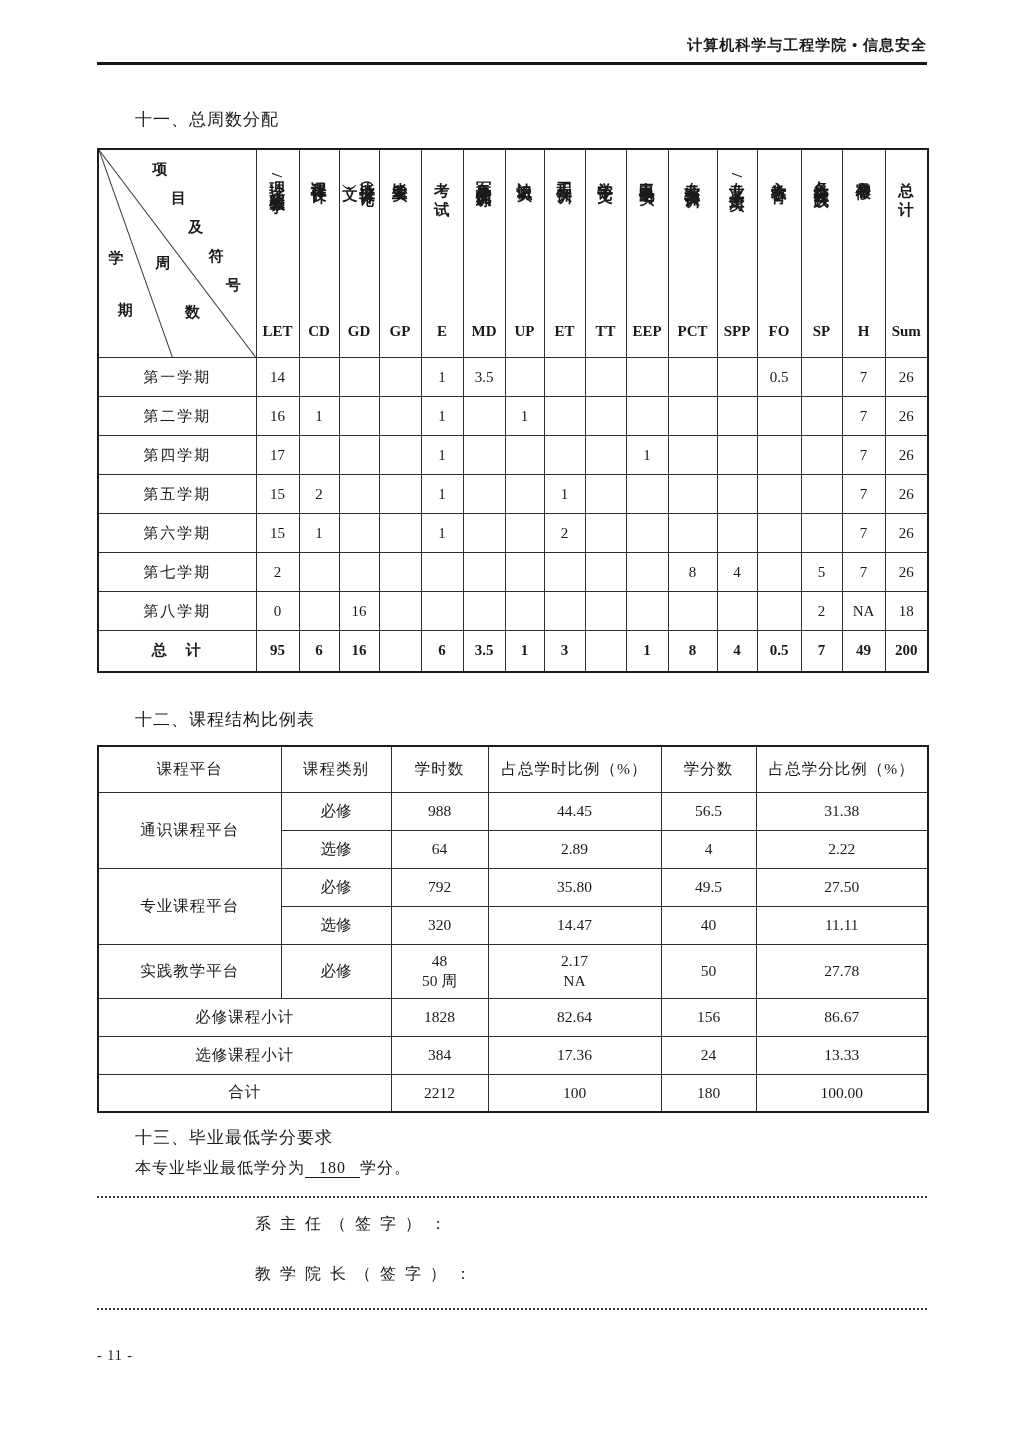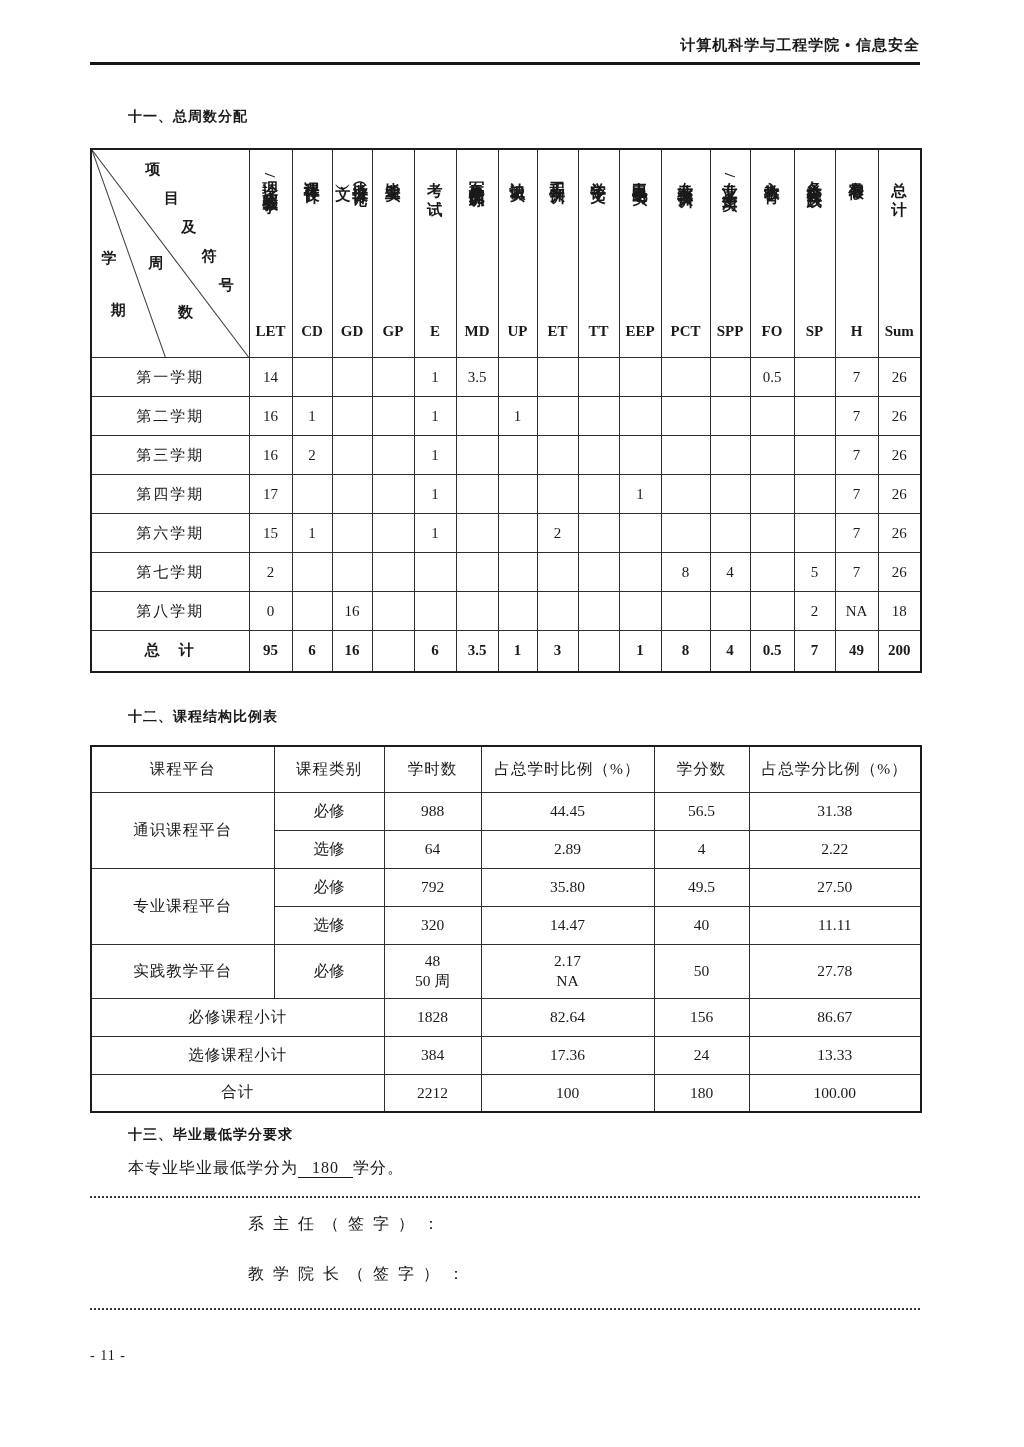--- a/index.html
+++ b/index.html
@@ -2,28 +2,28 @@
 <html><head>
 <meta charset="utf-8">
 <style>
   * { margin:0; padding:0; box-sizing:border-box; }
   html,body { background:#e8e8e8; }
   .page {
     position:relative; width:1024px; height:1447px; background:#ffffff;
     margin:0 auto; overflow:hidden; color:#1a1a1a;
     font-family:"Liberation Serif","DejaVu Serif",serif;
   }
-  .content { position:absolute; left:90px; top:0; width:830px; height:100%; }
+  .content { position:absolute; left:97px; top:0; width:830px; height:100%; }
 
   
   .doc-header { position:absolute; top:36px; right:0; font-size:15px; font-weight:bold; letter-spacing:1px; }
   .head-rule { position:absolute; top:62px; left:0; width:830px; height:2px;
                border-top:2.5px solid #151515; border-bottom:1.5px solid #151515; }
 
-  .sec-title { position:absolute; left:38px; font-size:14px; font-weight:bold;
+  .sec-title { position:absolute; left:38px; font-size:17px; font-weight:normal;
                font-family:"Liberation Sans","DejaVu Sans",sans-serif; letter-spacing:1px; }
   .t11 { top:108px; } .t12 { top:708px; } .t13 { top:1126px; }
 
   table { border-collapse:collapse; table-layout:fixed; background:#fff; }
   .weeks-table { position:absolute; top:148px; left:0; width:830px; }
   .weeks-table th, .weeks-table td { border:1px solid #2e2e2e; text-align:center; vertical-align:middle; font-size:15px; }
   .weeks-table { border:2px solid #1c1c1c; }
 
   
   .corner { position:relative; padding:0; height:185px; }
@@ -258,39 +258,20 @@
             <td></td>
             <td></td>
             <td></td>
             <td></td>
             <td></td>
             <td></td>
             <td>7</td>
             <td>26</td>
           </tr>
 
-          <tr>
-            <td class="rowlab">第三学期</td>
-            <td>16</td>
-            <td>2</td>
-            <td></td>
-            <td></td>
-            <td>1</td>
-            <td></td>
-            <td></td>
-            <td></td>
-            <td></td>
-            <td></td>
-            <td></td>
-            <td></td>
-            <td></td>
-            <td></td>
-            <td>7</td>
-            <td>26</td>
-          </tr>
 
           <tr>
             <td class="rowlab">第四学期</td>
             <td>17</td>
             <td></td>
             <td></td>
             <td></td>
             <td>1</td>
             <td></td>
             <td></td>
@@ -298,20 +279,39 @@
             <td></td>
             <td>1</td>
             <td></td>
             <td></td>
             <td></td>
             <td></td>
             <td>7</td>
             <td>26</td>
           </tr>
 
+          <tr>
+            <td class="rowlab">第五学期</td>
+            <td>15</td>
+            <td>2</td>
+            <td></td>
+            <td></td>
+            <td>1</td>
+            <td></td>
+            <td></td>
+            <td>1</td>
+            <td></td>
+            <td></td>
+            <td></td>
+            <td></td>
+            <td></td>
+            <td></td>
+            <td>7</td>
+            <td>26</td>
+          </tr>
 
           <tr>
             <td class="rowlab">第六学期</td>
             <td>15</td>
             <td>1</td>
             <td></td>
             <td></td>
             <td>1</td>
             <td></td>
             <td></td>

